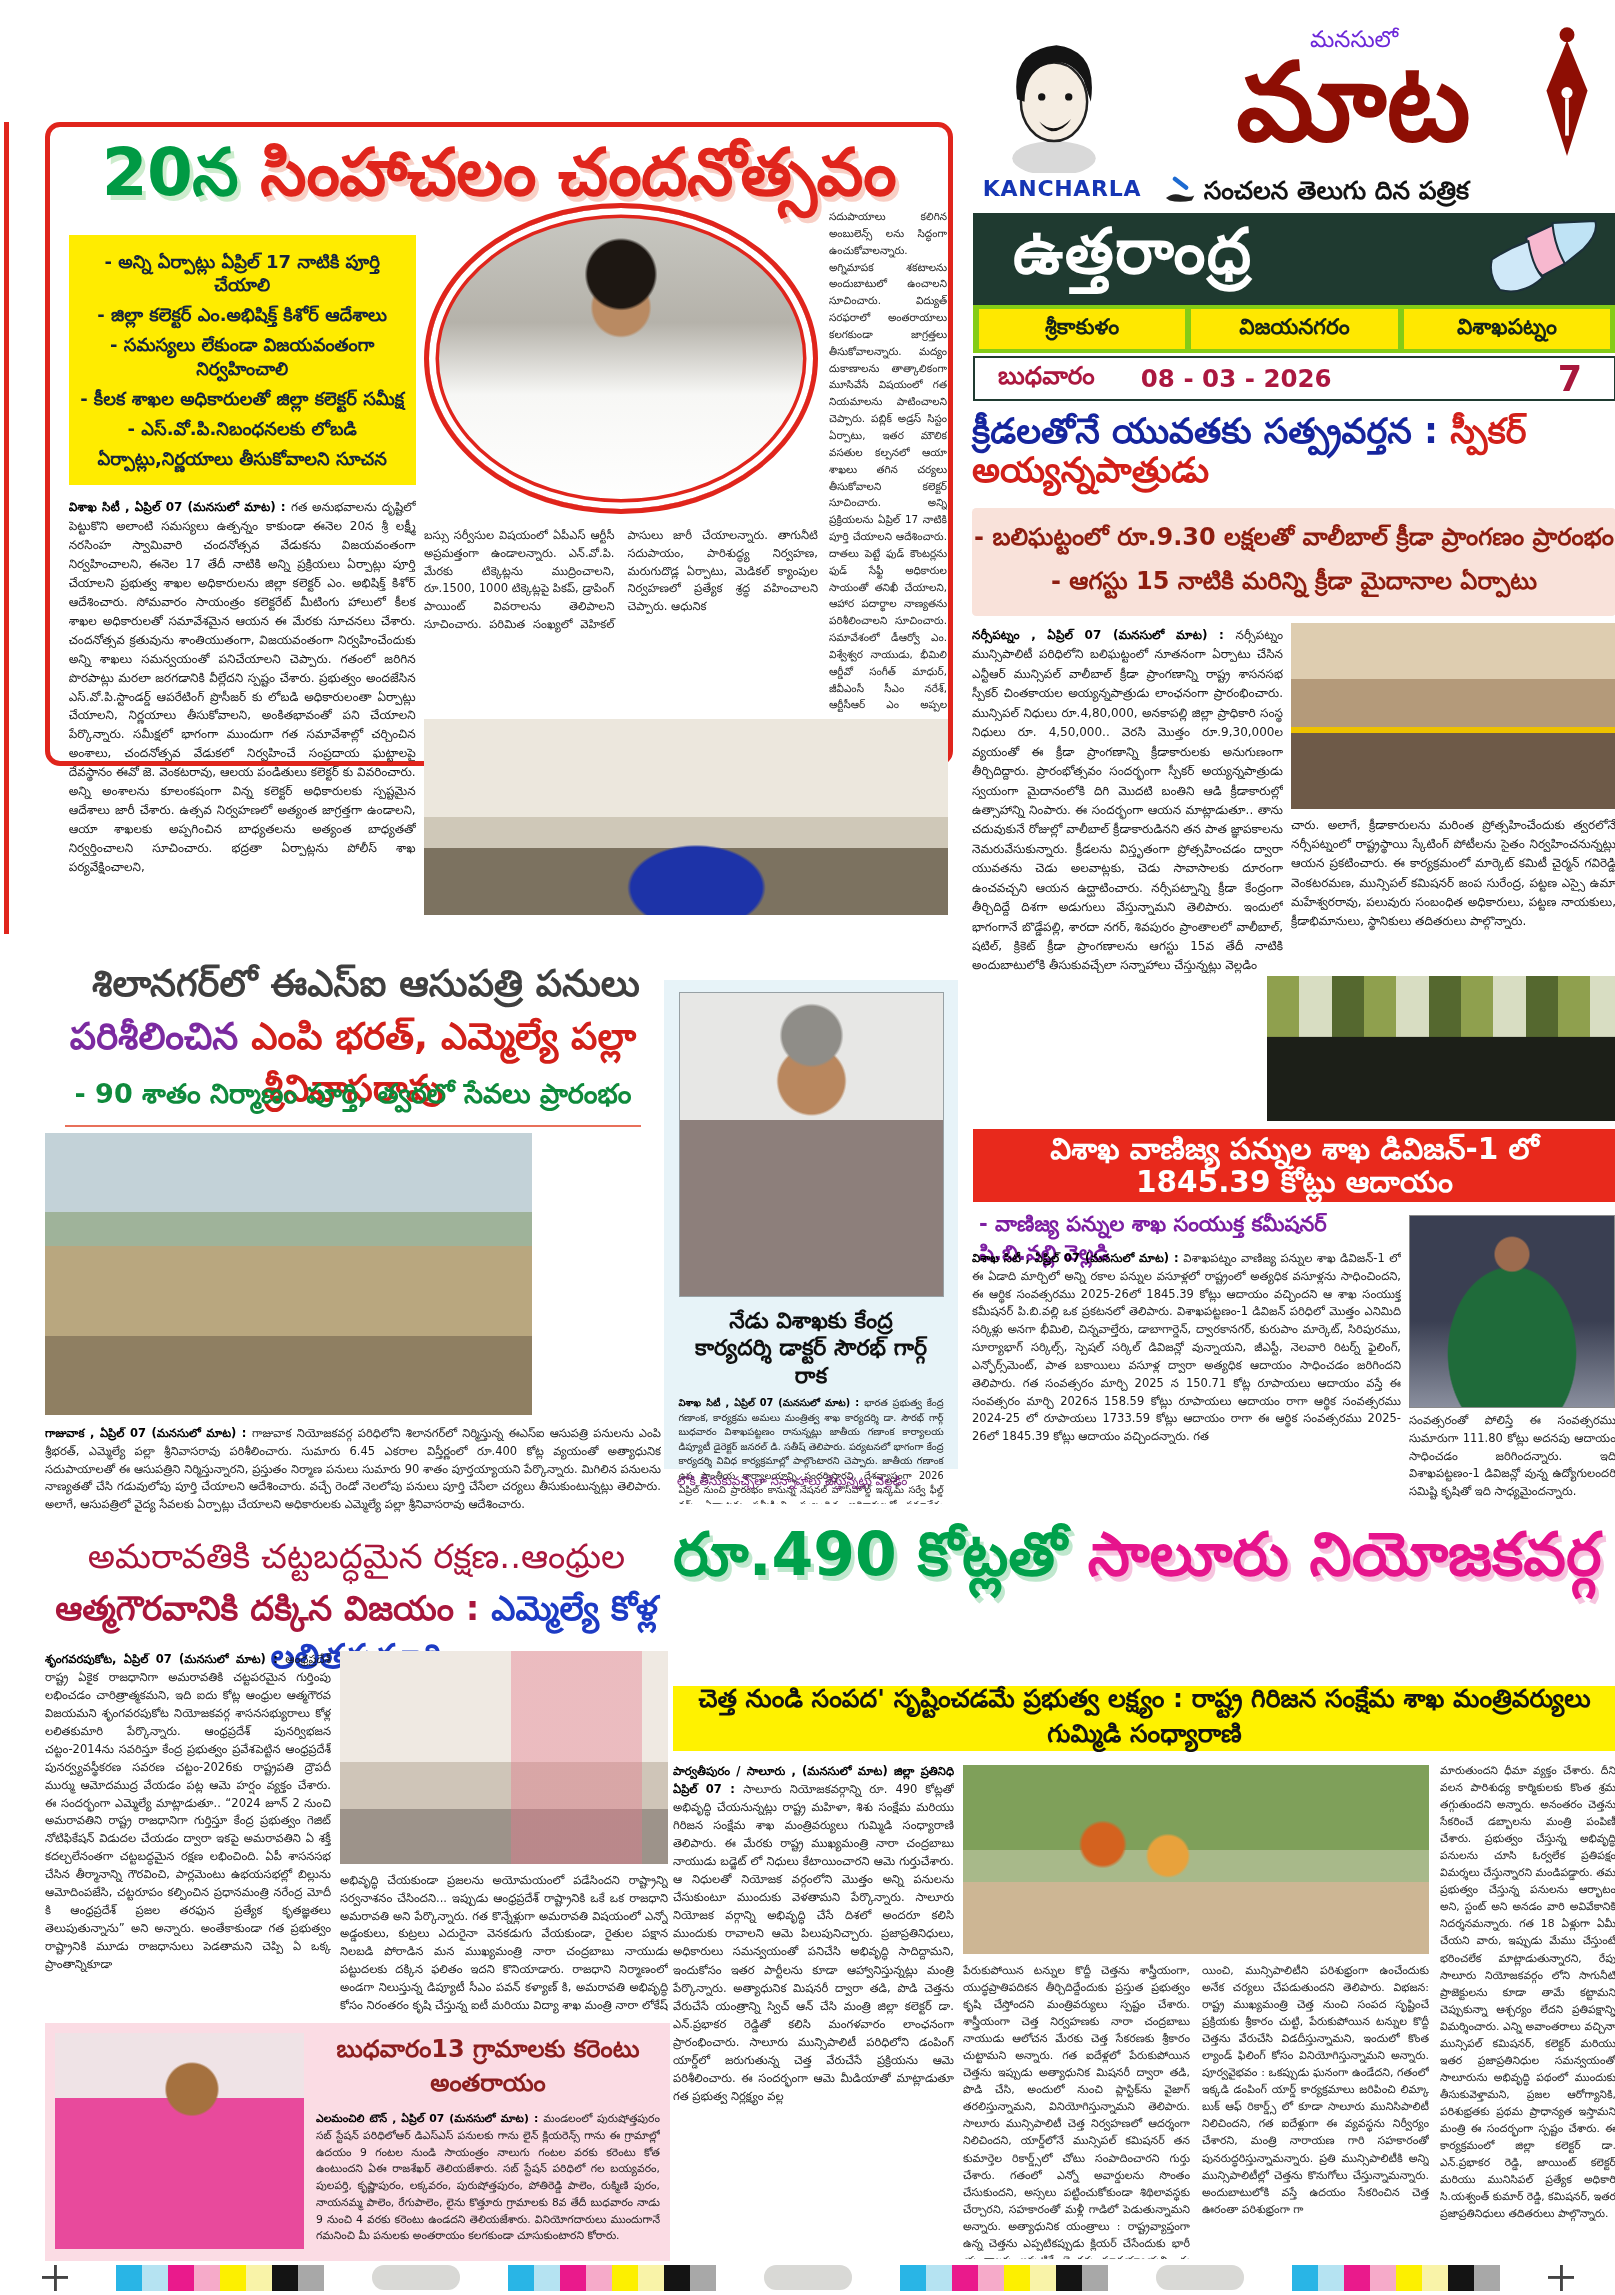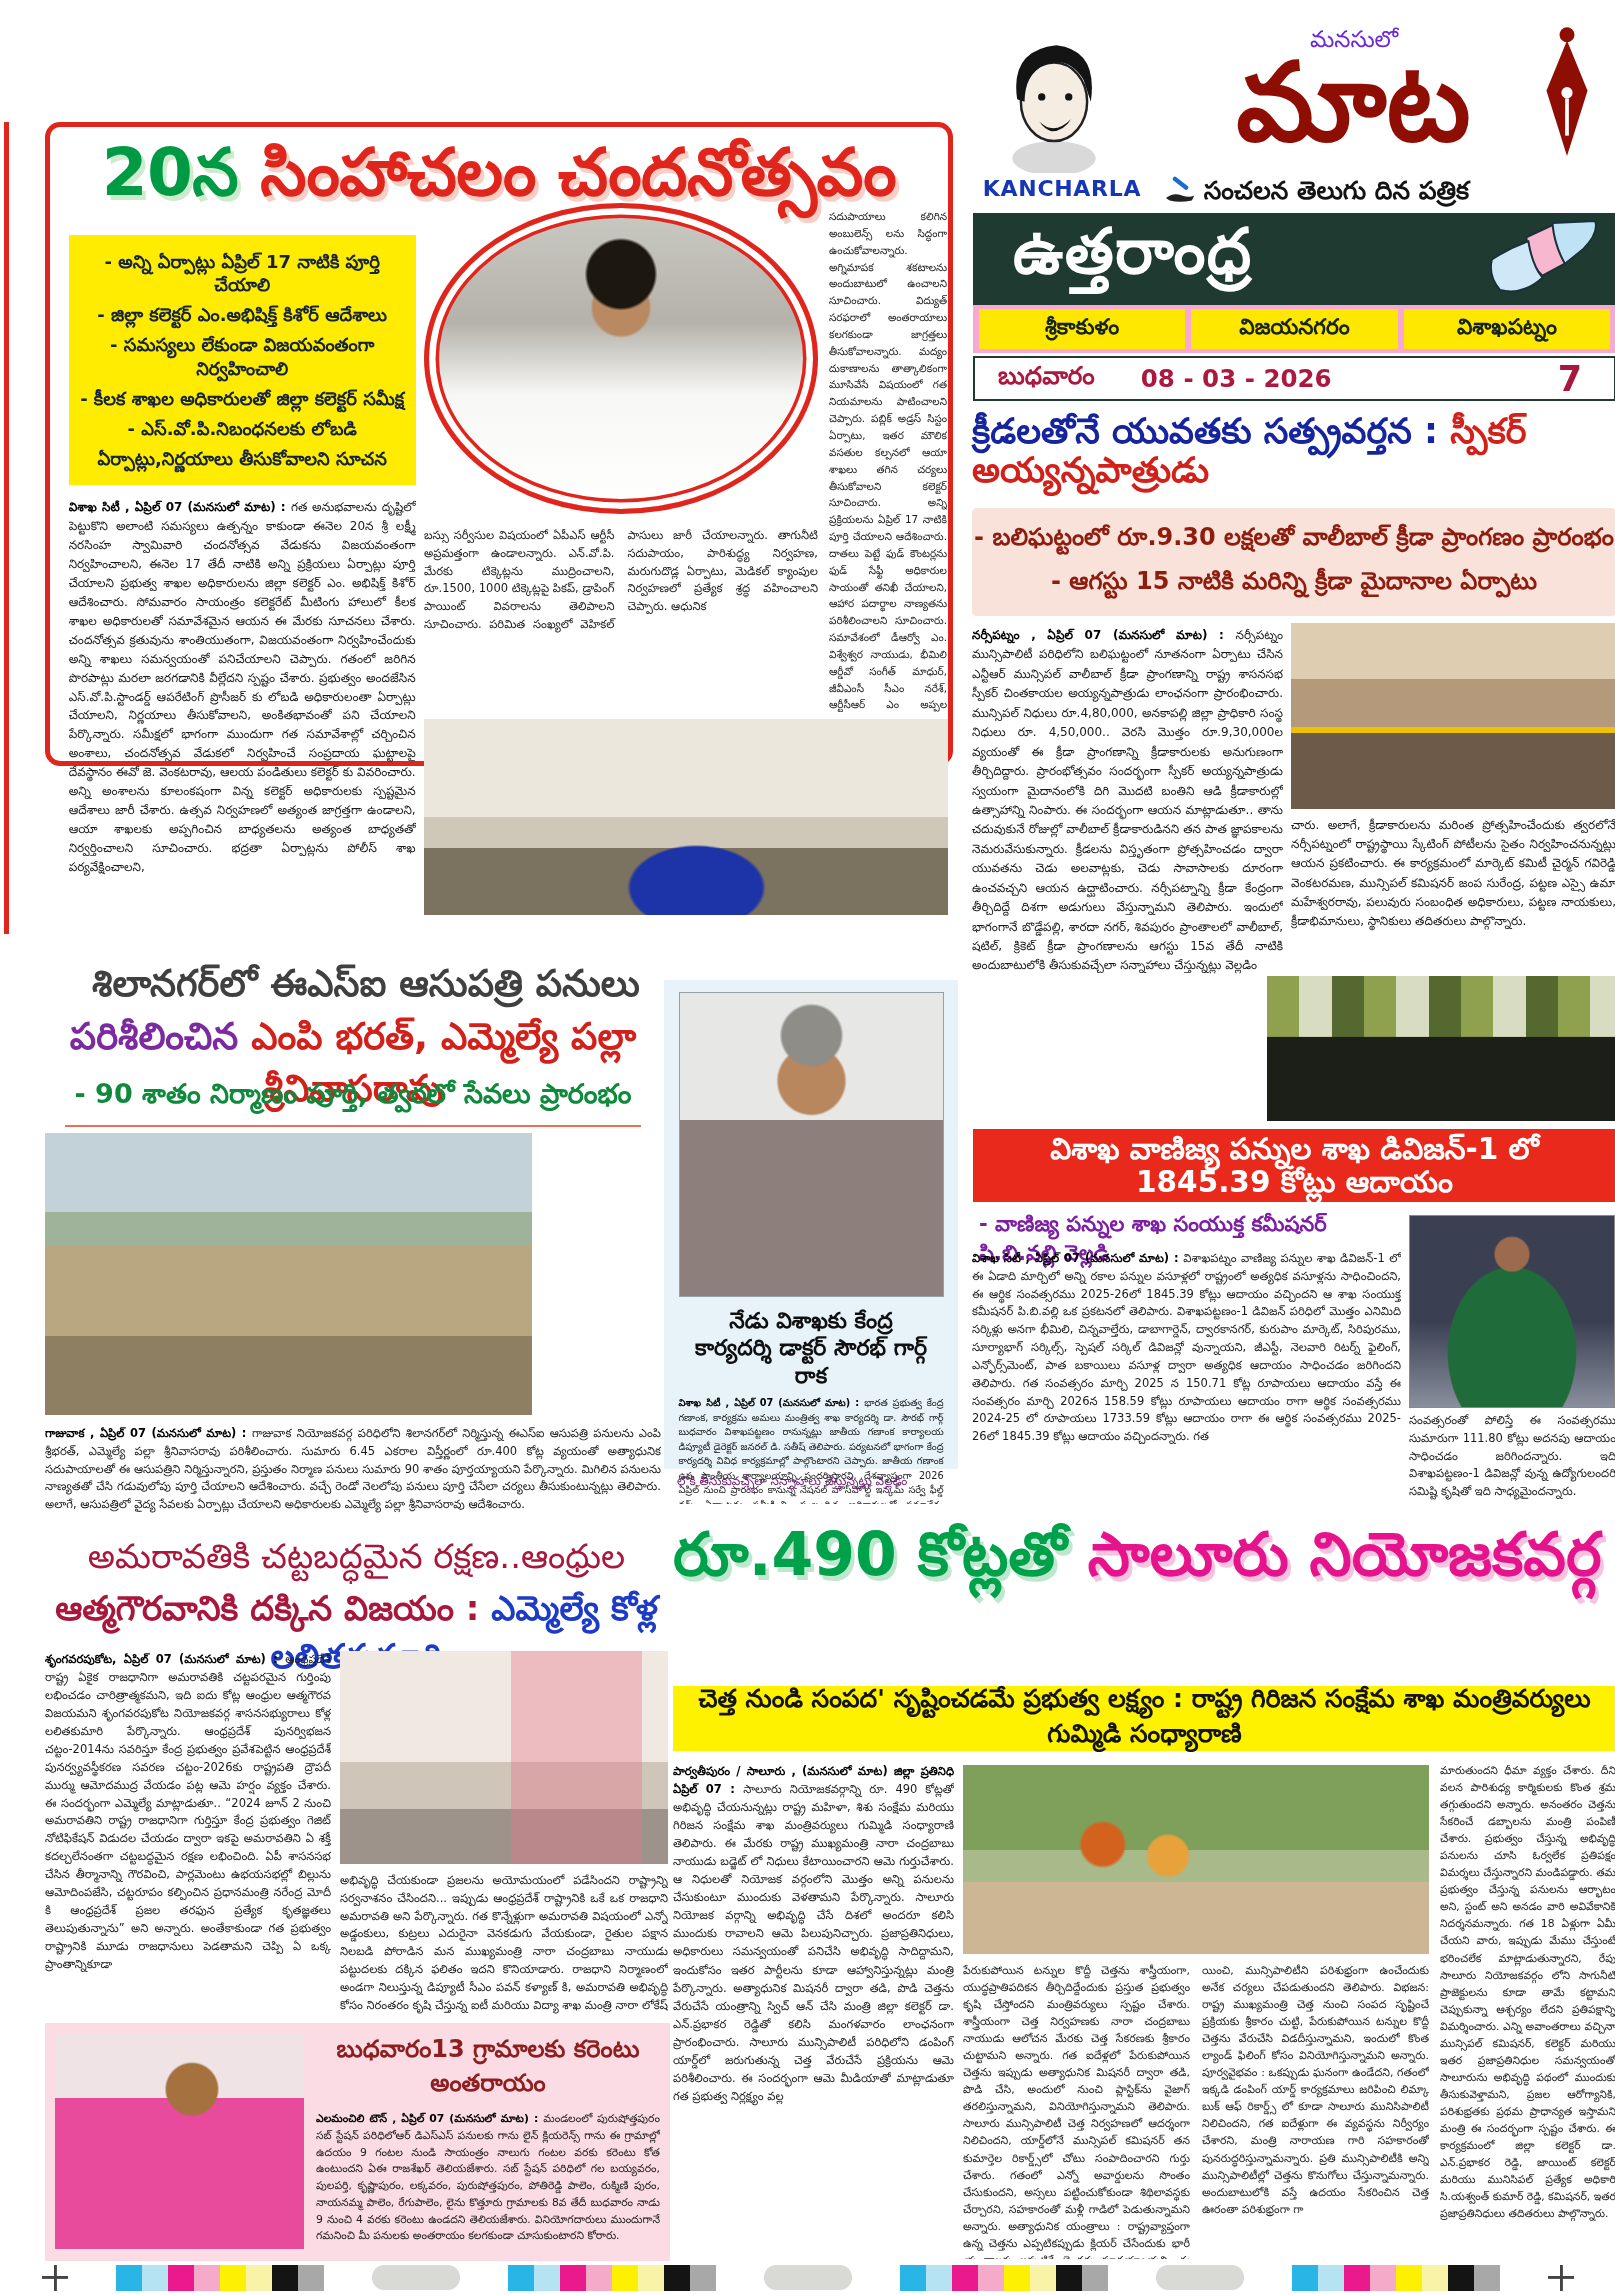--- a/index.html
+++ b/index.html
@@ -39,21 +39,21 @@
      font-weight:bold;font-size:22px;letter-spacing:0.7px}
   #brand-top{position:absolute;left:338px;top:-2.9px;color:#6d28d9;font-size:23px;font-weight:normal}
   #brand{position:absolute;left:169px;top:18.7px;width:425px;text-align:center;color:#8e0e04;
      font-size:109px;font-weight:bold;line-height:1.0}
   #nib{position:absolute;left:567px;top:-4.3px;width:56px;height:141px}
   #tagline{position:absolute;left:189px;top:145px;font-size:25px;font-weight:bold;color:#141414;white-space:nowrap}
   #hand-pen{display:inline-block;width:37px;height:29px;vertical-align:-4.3px;margin-right:5.8px}
   #green-banner{left:973px;top:213px;width:643px;height:92px;background:#1f3a30;color:#fff;
      display:flex;align-items:center;padding-left:40px;font-size:63px;font-weight:bold;letter-spacing:1.4px}
   #ap-map{position:absolute;right:10px;top:5.8px;width:127px;height:81px}
-  #districts{left:973px;top:305px;width:643px;height:48px;background:#f9a8d4;display:flex;gap:5.8px;padding:4.3px 5.8px}
+  #districts{left:973px;top:305px;width:643px;height:48px;background:#84cc16;display:flex;gap:5.8px;padding:4.3px 5.8px}
   .district-cell{flex:1;background:#ffe800;display:flex;align-items:center;justify-content:center;
      font-size:21.6px;font-weight:bold;color:#15231a}
   #datebar{left:973px;top:356px;width:643px;height:45px;background:#fff;border:2.2px solid #1f3a30;
      display:flex;align-items:center;font-weight:bold;color:#ab1840}
   #datebar .day{font-size:24.5px;padding-left:23px}
   #datebar .date{font-size:24.5px;margin-left:46px}
   #datebar .pageno{margin-left:auto;padding-right:32px;font-size:35px;color:#a8173c}
   
   #spk-headline{left:972px;top:412px;width:644px;font-size:35px;font-weight:bold;line-height:1.12}
   .blue{color:#16259e}.redtx{color:#d2201a}

